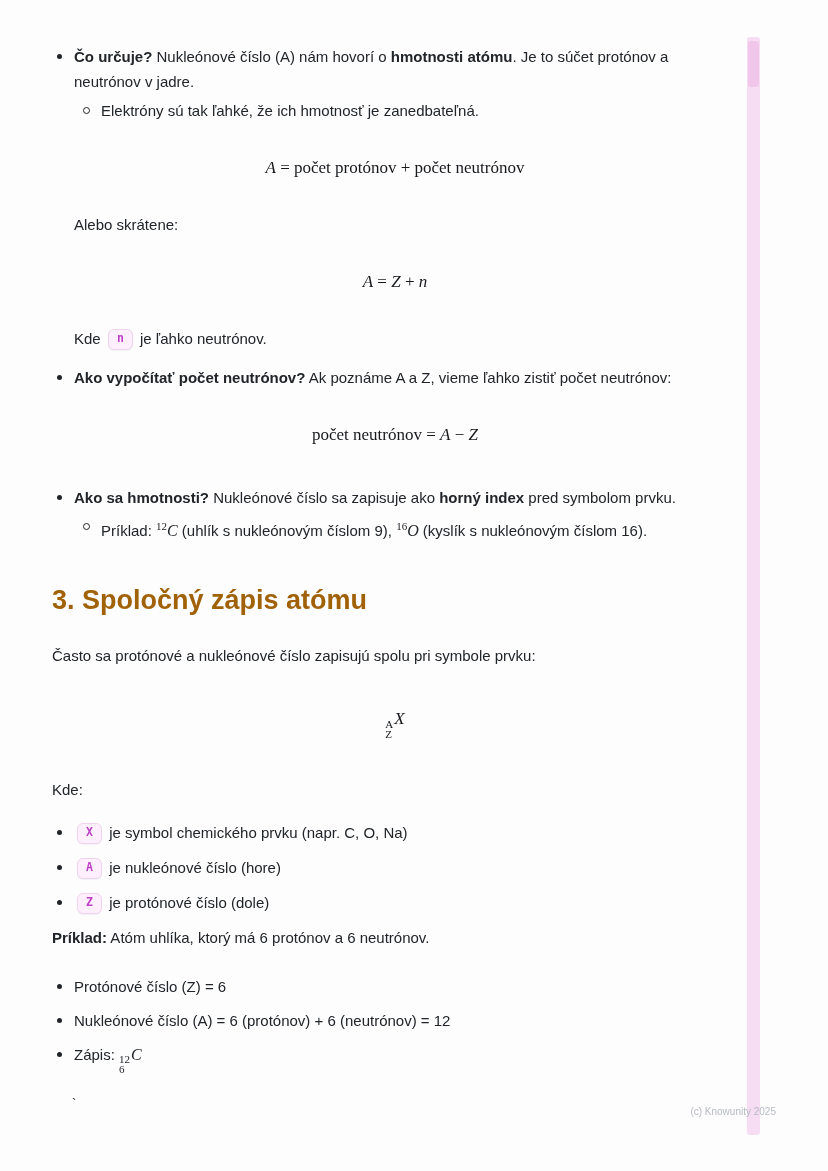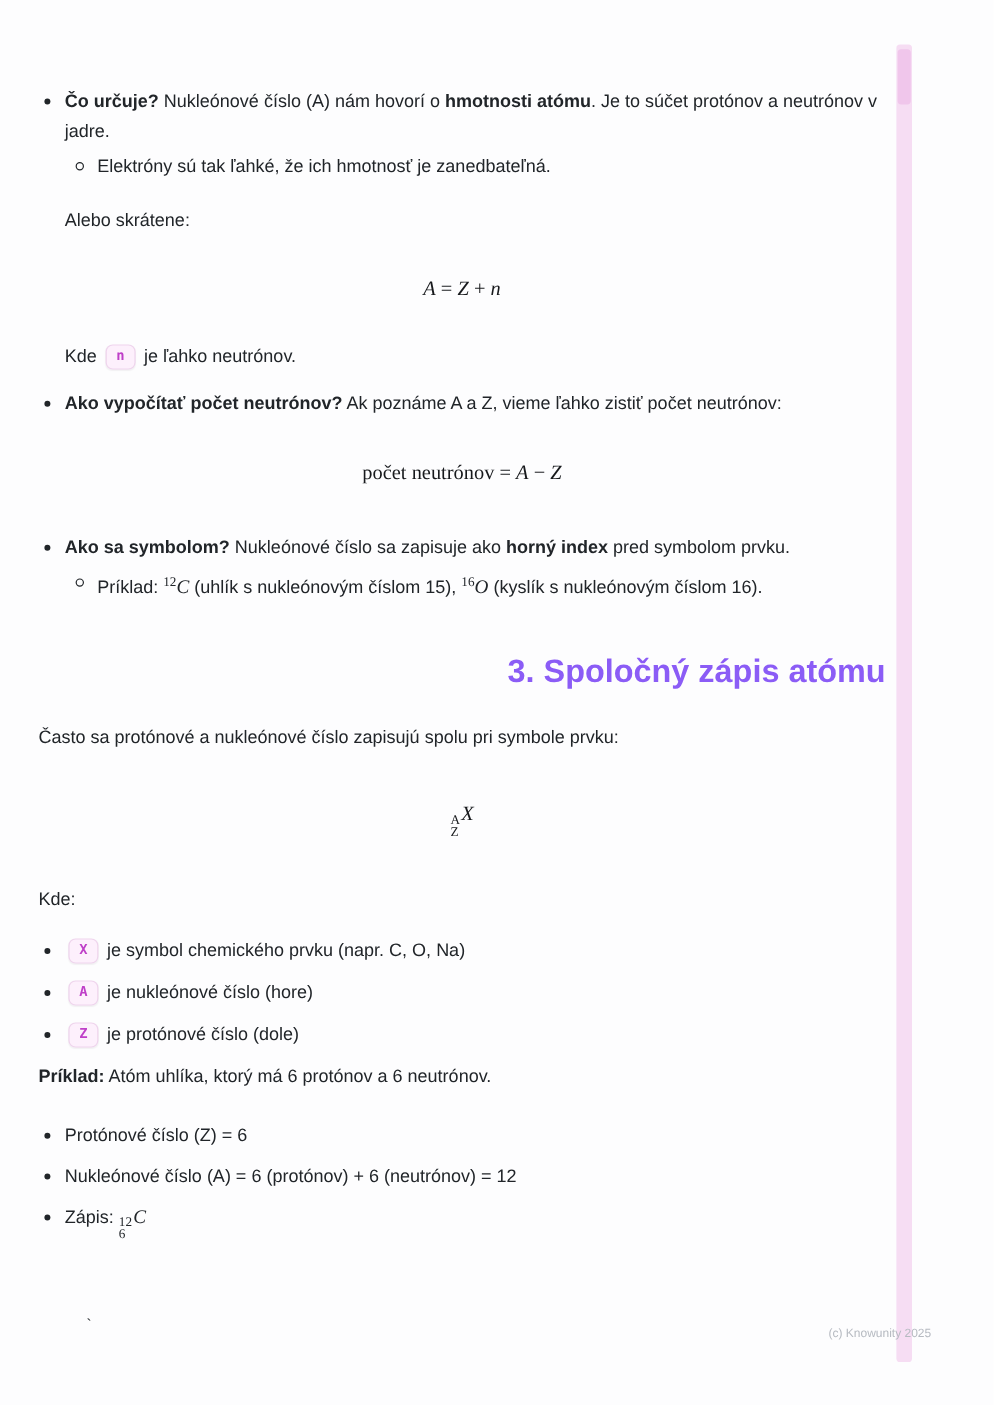--- a/index.html
+++ b/index.html
@@ -2,21 +2,21 @@
 <html><head>
 <meta charset="utf-8">
 <style>
   * { margin:0; padding:0; box-sizing:border-box; }
   html,body { background:#ffffff; }
   body {
     width:828px; height:1171px; position:relative; overflow:hidden;
     font-family:"Liberation Sans", sans-serif;
     color:#212529; background:#fdfdfe;
   }
-  .content { padding:44px 90px 0 32px; font-size:15px; line-height:25px;margin-top:28px; }
+  .content { padding:44px 90px 0 52px; font-size:15px; line-height:25px; }
   .b { font-weight:700; }
 
   
   ul.blist { list-style:none; }
   ul.blist > li { position:relative; padding-left:22px; margin-bottom:20px; }
   ul.blist > li::before {
     content:""; position:absolute; left:5px; top:10px;
     width:5px; height:5px; border-radius:50%; background:#212529;
   }
   ul.sublist { list-style:none; margin-top:4px; }
@@ -43,22 +43,22 @@
     font-size:11px; line-height:10px; vertical-align:-4px; margin-right:1px;
     font-family:"Liberation Serif", serif;
   }
   .mstack .msup, .mstack .msub { font-style:italic; }
   .msup-inline { font-family:"Liberation Serif", serif; font-size:11px; vertical-align:6px; font-style:normal; }
   .mvar-inline { font-family:"Liberation Serif", serif; font-style:italic; font-size:16px; }
   .mstack.upright .msup, .mstack.upright .msub { font-style:normal; }
 
   
   h2.sec-heading {
-    color:#8b5cf6; font-size:27px; font-weight:700;
-    margin:40px 0 26px 0; line-height:34px;text-align:right;
+    color:#a16207; font-size:27px; font-weight:700;
+    margin:40px 0 26px 0; line-height:34px;
   }
 
   
   .chip {
     display:inline-block; text-align:center; min-width:25px;
     padding:3px 6px 4px; border-radius:6px;
     background:#fdf0fc; border:1px solid #efd4ed;
     box-shadow:0 1px 1px rgba(30,0,40,0.05);
     color:#bf3fc8; font-family:"DejaVu Sans Mono", monospace;
     font-weight:700; font-size:11.5px; line-height:1;
@@ -96,20 +96,23 @@
     <li>
       <span class="b">Čo určuje?</span><span> Nukleónové číslo (A) nám hovorí o </span><span class="b">hmotnosti atómu</span><span>. Je to súčet protónov a neutrónov v jadre.</span>
       <ul class="sublist">
         <li>
           <span>Elektróny sú tak ľahké, že ich hmotnosť je zanedbateľná.</span>
         </li>
       </ul>
     </li>
   </ul>
 
+  <div class="math">
+    <span class="mvar">A</span><span class="mrm"> = počet protónov + počet neutrónov</span>
+  </div>
 
   <div class="para indent1">
     <span>Alebo skrátene:</span>
   </div>
 
   <div class="math">
     <span class="mvar">A</span><span class="mrm"> = </span><span class="mvar">Z</span><span class="mrm"> + </span><span class="mvar">n</span>
   </div>
 
   <div class="para indent1" style="margin-bottom:14px;">
@@ -121,24 +124,24 @@
       <span class="b">Ako vypočítať počet neutrónov?</span><span> Ak poznáme A a Z, vieme ľahko zistiť počet neutrónov:</span>
     </li>
   </ul>
 
   <div class="math">
     <span class="mrm">počet neutrónov = </span><span class="mvar">A</span><span class="mrm"> − </span><span class="mvar">Z</span>
   </div>
 
   <ul class="blist" style="margin-top:38px;">
     <li>
-      <span class="b">Ako sa symbolom?</span><span> Nukleónové číslo sa zapisuje ako </span><span class="b">horný index</span><span> pred symbolom prvku.</span>
+      <span class="b">Ako sa hmotnosti?</span><span> Nukleónové číslo sa zapisuje ako </span><span class="b">horný index</span><span> pred symbolom prvku.</span>
       <ul class="sublist">
         <li>
-          <span>Príklad: </span><span class="msup-inline">12</span><span class="mvar-inline">C</span><span> (uhlík s nukleónovým číslom 15), </span><span class="msup-inline">16</span><span class="mvar-inline">O</span><span> (kyslík s nukleónovým číslom 16).</span>
+          <span>Príklad: </span><span class="msup-inline">12</span><span class="mvar-inline">C</span><span> (uhlík s nukleónovým číslom 9), </span><span class="msup-inline">16</span><span class="mvar-inline">O</span><span> (kyslík s nukleónovým číslom 16).</span>
         </li>
       </ul>
     </li>
   </ul>
 
   <h2 class="sec-heading">3. Spoločný zápis atómu</h2>
 
   <div class="para">
     <span>Často sa protónové a nukleónové číslo zapisujú spolu pri symbole prvku:</span>
   </div>

